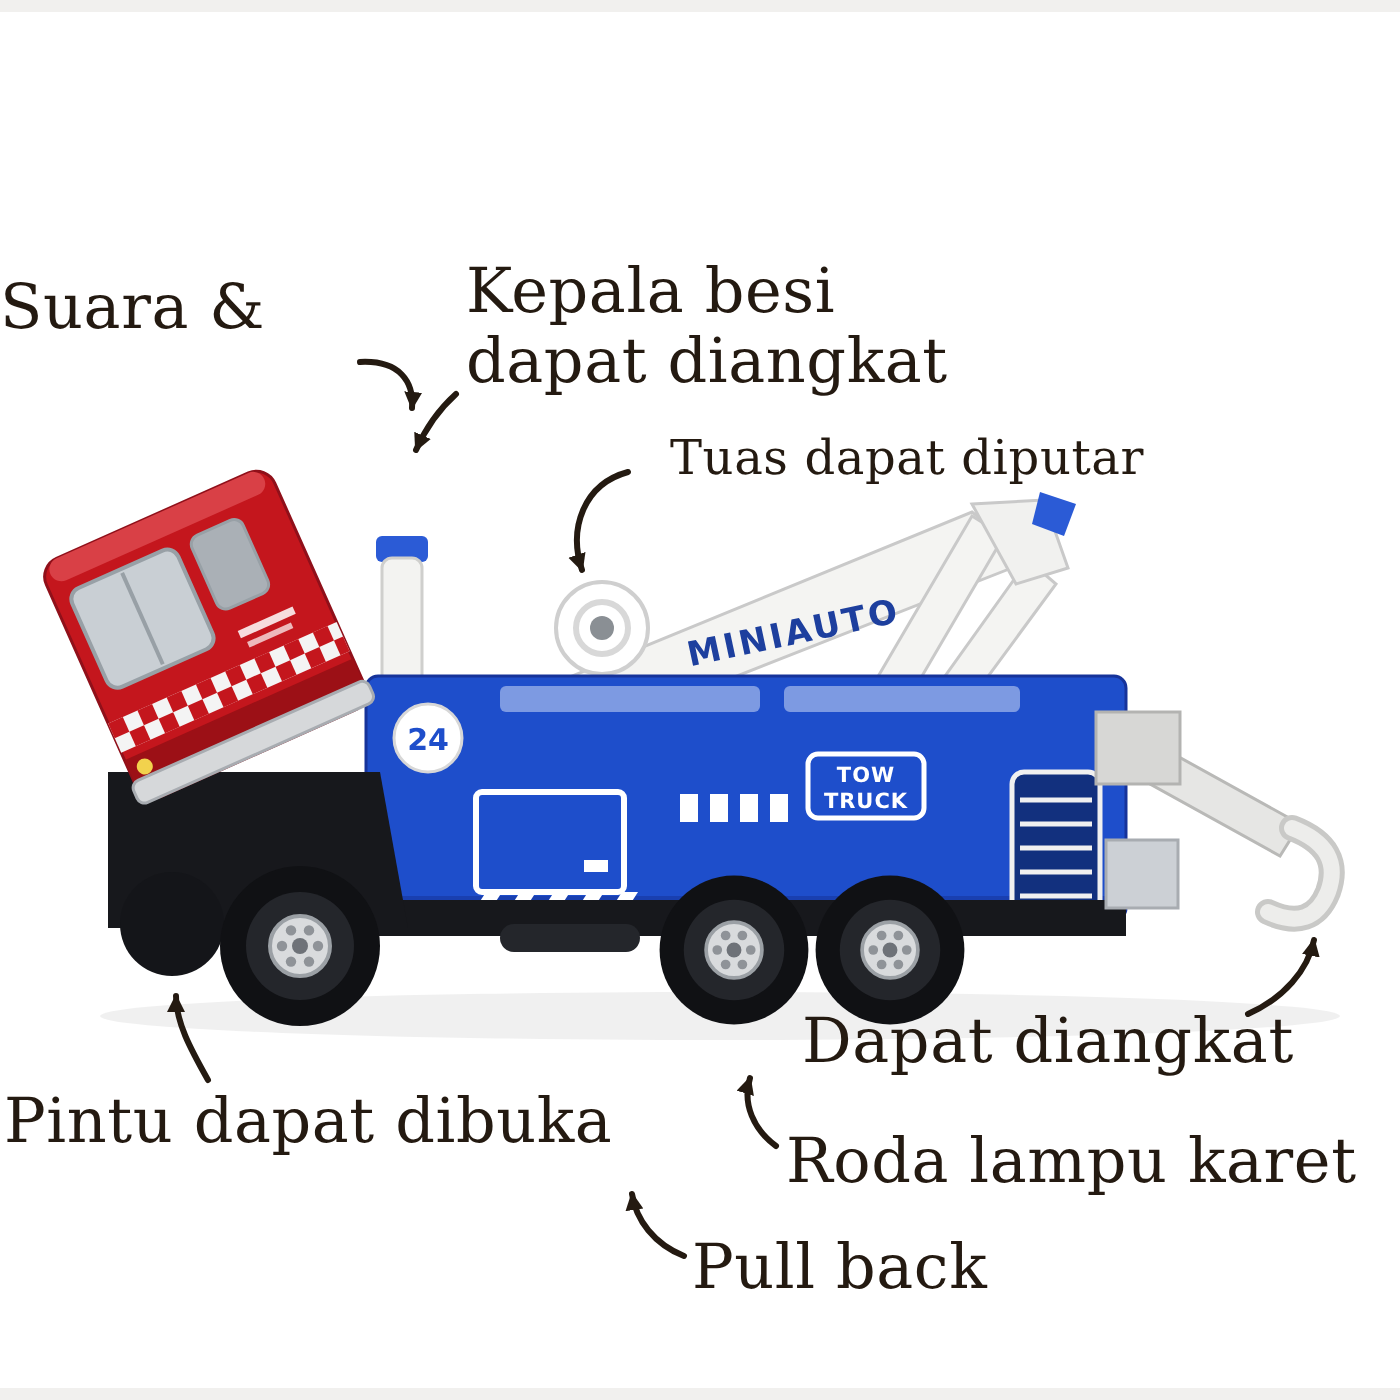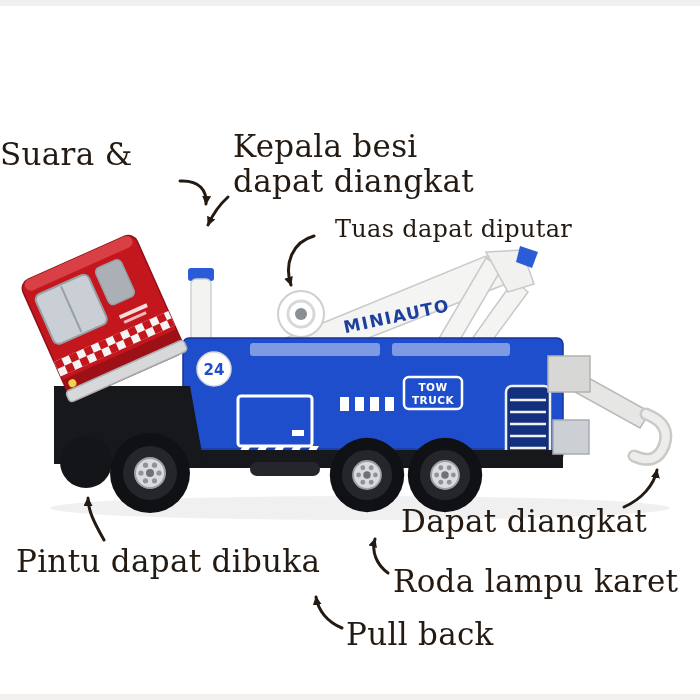--- a/index.html
+++ b/index.html
@@ -6,21 +6,21 @@
   #stage{position:relative;width:700px;height:700px;background:#ffffff;overflow:hidden;
          font-family:"DejaVu Serif","Liberation Serif",serif;}
   .edge{position:absolute;left:0;width:700px;height:6px;background:#f1f0ee;}
   .edge.top{top:0}.edge.bottom{bottom:0}
   .lbl{position:absolute;color:#241a11;font-size:31px;line-height:35px;letter-spacing:.3px;}
   .lbl.center{text-align:left;}
   #lbl-sound{left:0;top:137px;width:192px;}
   #lbl-head{left:233px;top:129px;}
   #lbl-lever{left:323px;top:212px;font-size:24px;margin-left:12px;}
   #lbl-lift{left:401px;top:504px;}
-  #lbl-door{left:16px;top:544px;}
+  #lbl-door{left:2px;top:544px;}
   #lbl-wheels{left:393px;top:564px;}
   #lbl-pull{left:346px;top:617px;}
   svg{position:absolute;left:0;top:0;}
 </style>
 </head>
 <body>
 
 <div id="stage">
 
   <div class="edge top"></div>

